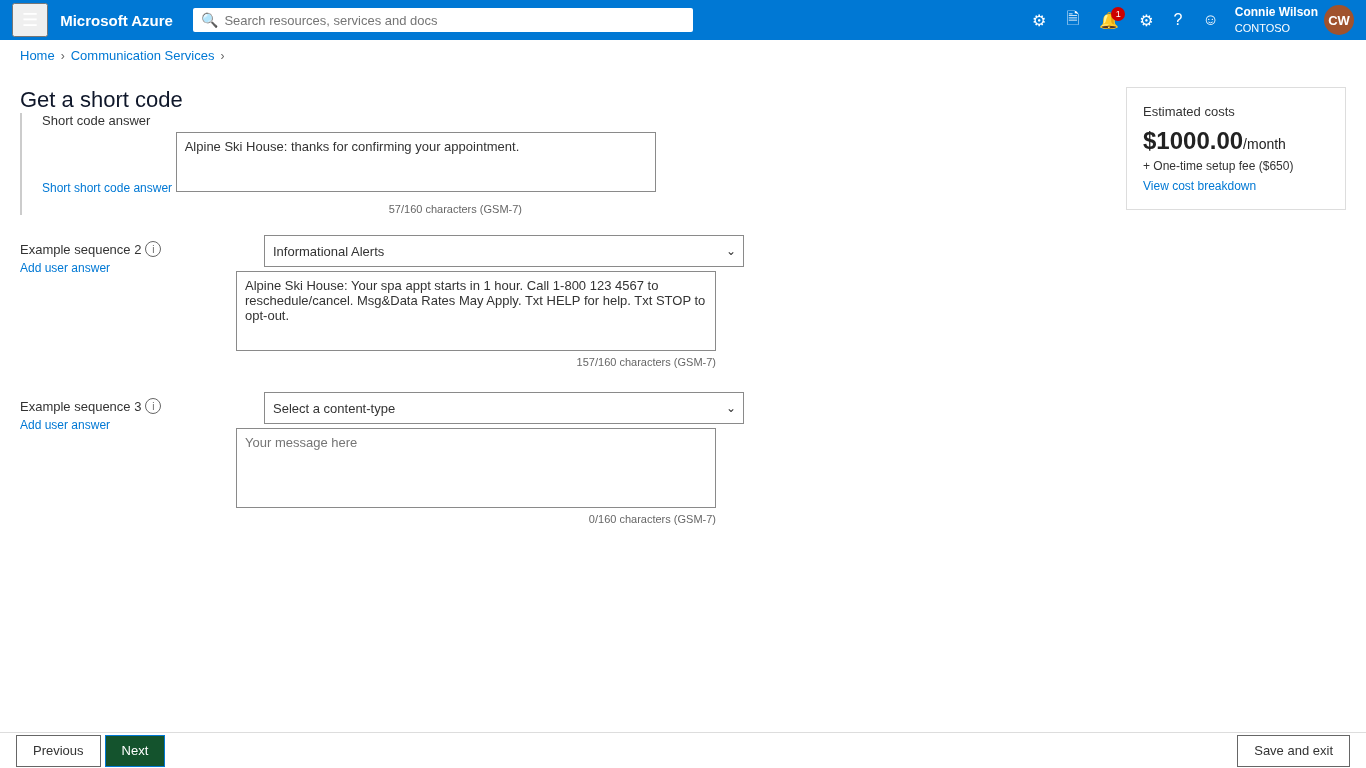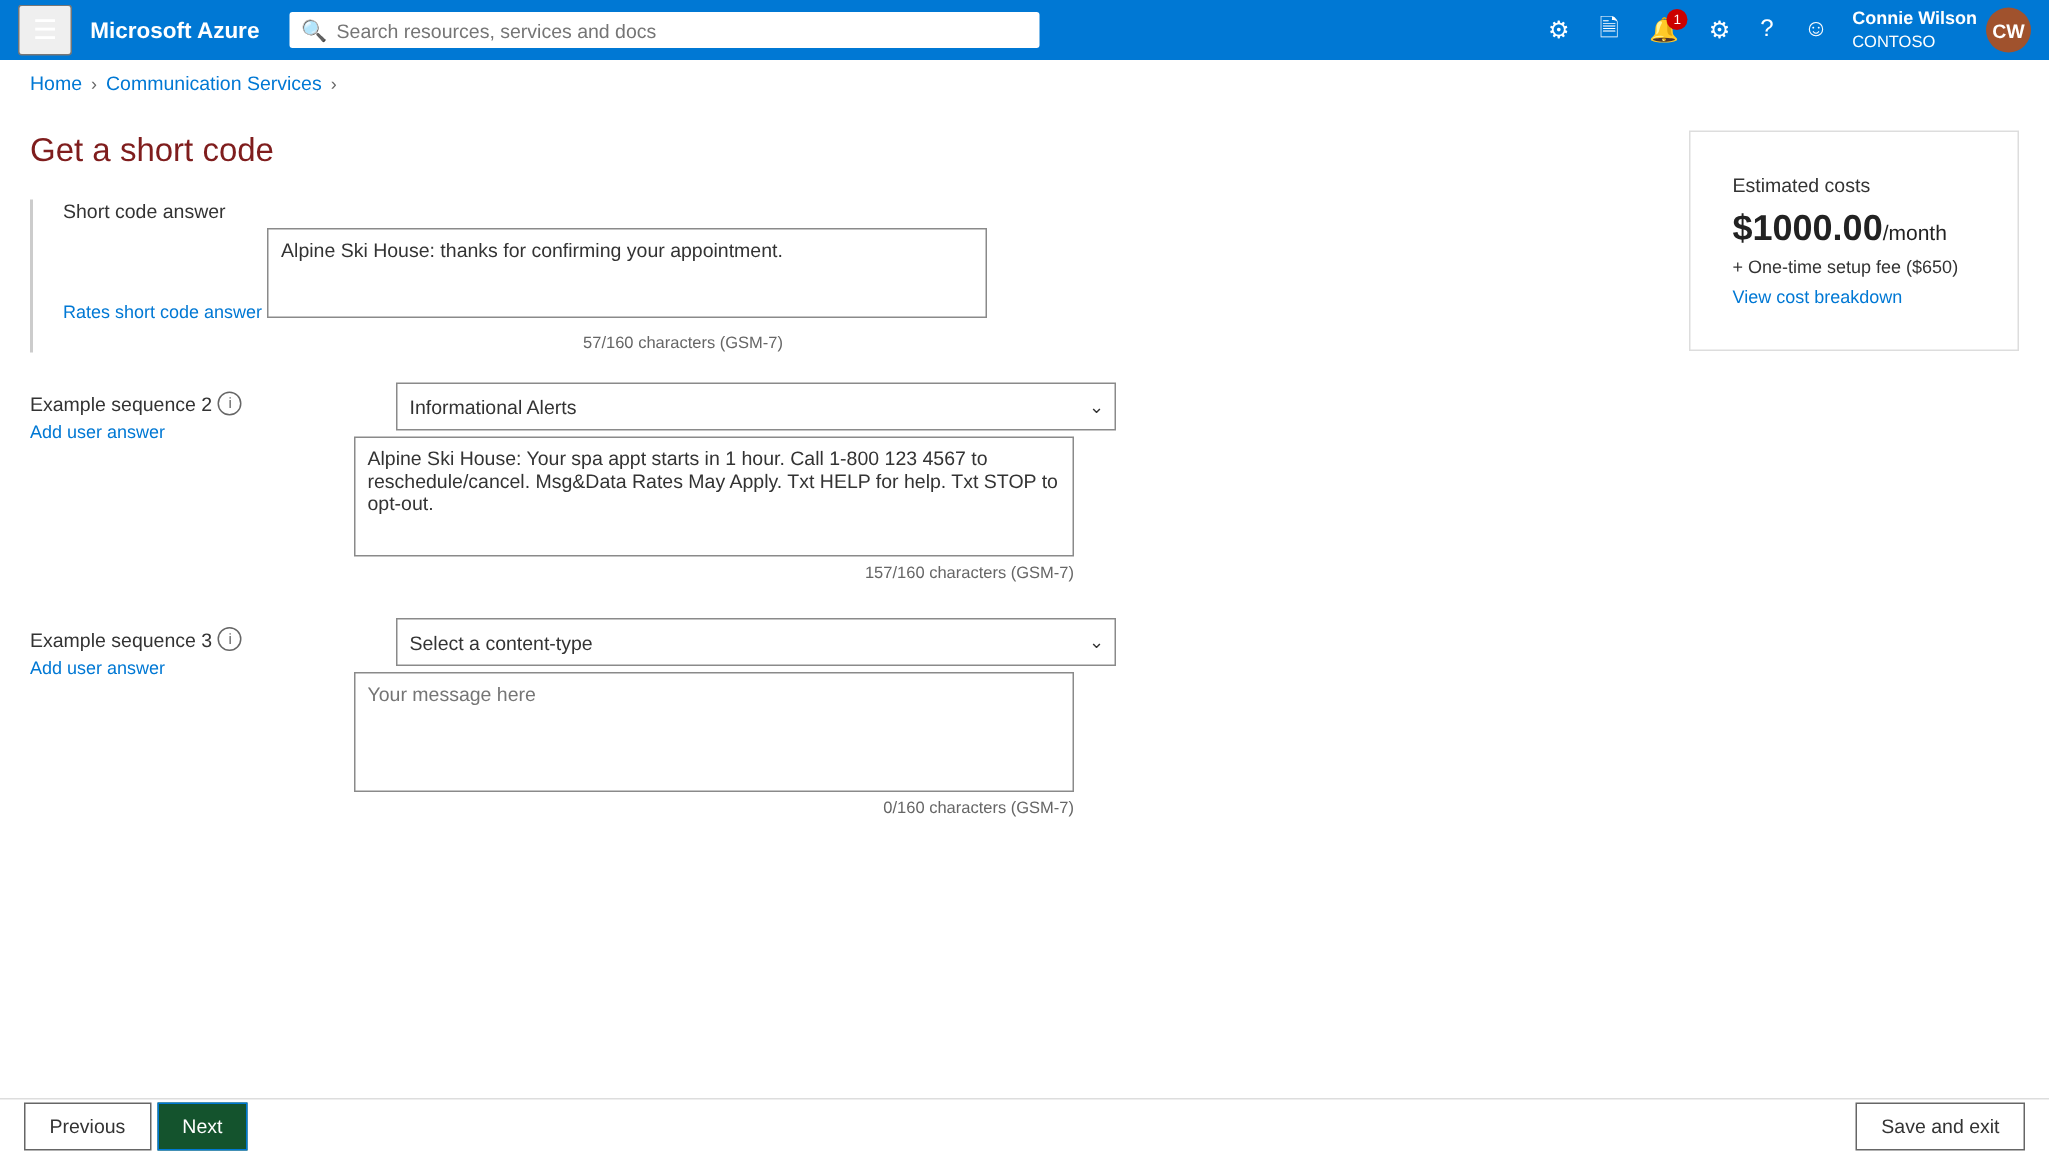--- a/index.html
+++ b/index.html
@@ -118,22 +118,21 @@
     
     .main {
       flex: 1;
       padding: 16px 20px;
       overflow-y: auto;
       position: relative;
     }
     .page-title {
       font-size: 22px;
       font-weight: 300;
-      color: #7f1d1d;
-      margin-bottom: 20px;
+      color: #0f172a;
     }
 
     .short-code-block {
       margin-bottom: 20px;
       padding-left: 20px;
       border-left: 2px solid #ccc;
     }
     .short-code-label {
       font-size: 13px;
       color: #333;
@@ -253,21 +252,21 @@
       color: #a0a0a0;
     }
 
     
     .cost-panel {
       position: absolute;
       top: 16px;
       right: 20px;
       width: 220px;
       border: 1px solid #ddd;
-      padding: 28px;
+      padding: 16px;
       background: #fff;
     }
     .cost-panel-title {
       font-size: 13px;
       color: #333;
       margin-bottom: 8px;
     }
     .cost-amount {
       font-size: 24px;
       font-weight: 600;
@@ -362,21 +361,21 @@
   <span class="breadcrumb-sep">›</span>
   <a href="#">Communication Services</a>
   <span class="breadcrumb-sep">›</span>
 </div>
 
 <div class="main">
   <h1 class="page-title">Get a short code</h1>
 
   <div class="short-code-block">
     <div class="short-code-label">Short code answer</div>
-    <a class="remove-link">Rates short code answer</a>
+    <a class="remove-link">Short short code answer</a>
     <textarea class="short-code-textarea" style="">Alpine Ski House: thanks for confirming your appointment.</textarea>
     <div class="char-count">57/160 characters (GSM-7)</div>
   </div>
 
   <div class="seq-row">
     <div class="seq-label-col">
       <div class="seq-label">
         <span>Example sequence 2</span>
         <span class="info-icon">i</span>
       </div>

